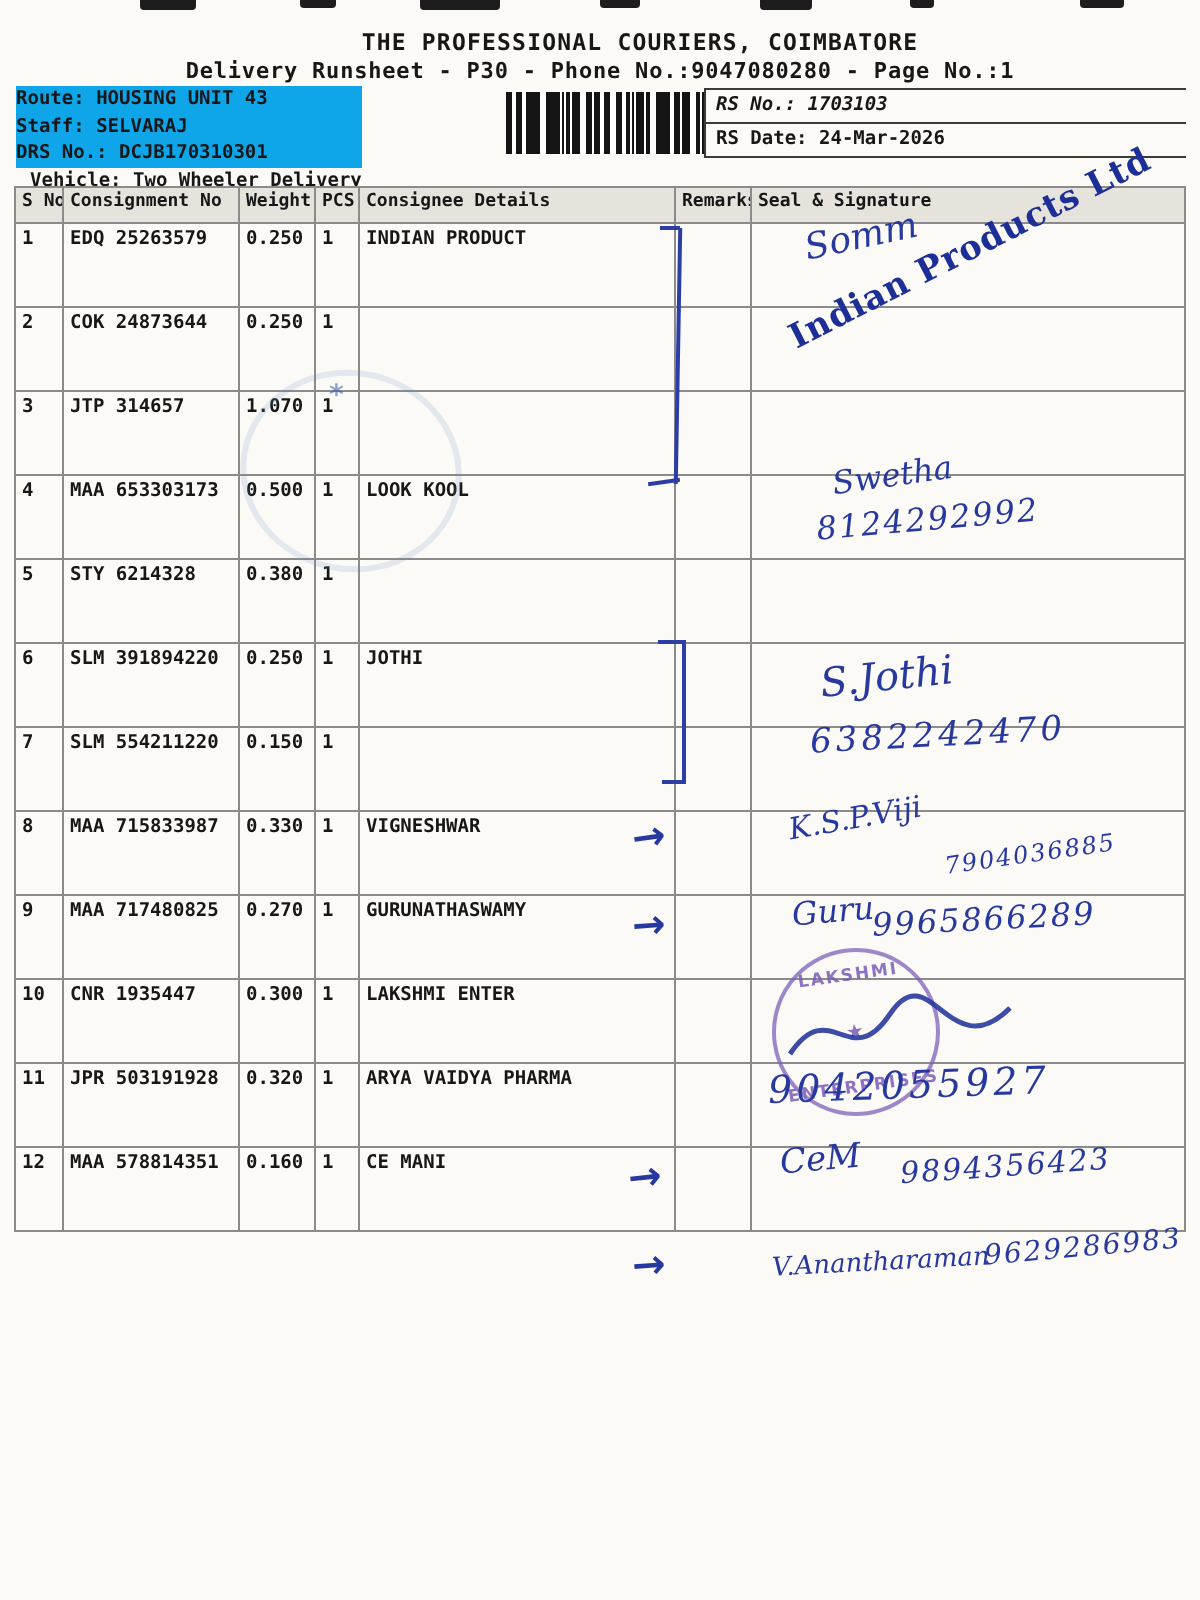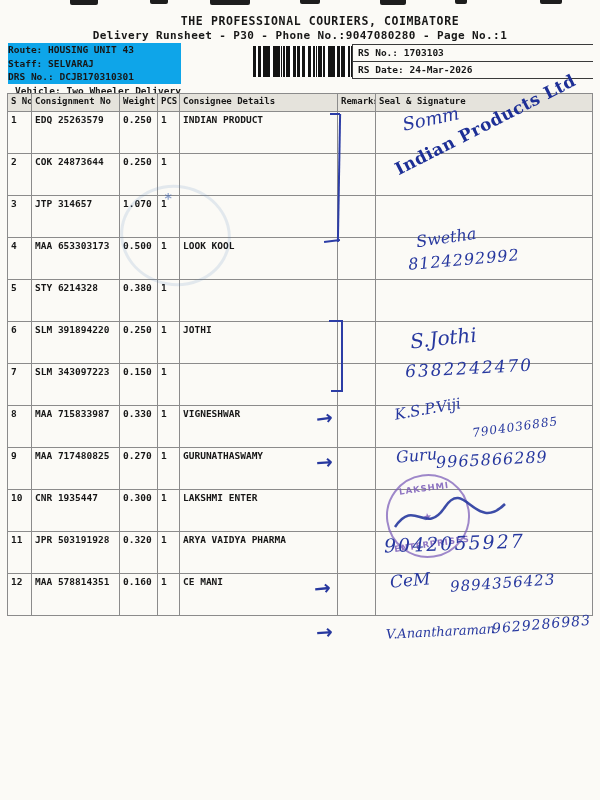--- a/index.html
+++ b/index.html
@@ -28,21 +28,21 @@
   .barcode{position:absolute;left:253px;top:46px;width:100px;height:31px;background-color:#fff;
     background-image:
       repeating-linear-gradient(90deg,#141414 0 2px,rgba(0,0,0,0) 2px 5px),
       repeating-linear-gradient(90deg,#141414 0 1px,rgba(0,0,0,0) 1px 7px),
       repeating-linear-gradient(90deg,#141414 0 3px,rgba(0,0,0,0) 3px 11px);}
 
   .rs-box{position:absolute;left:352px;top:44px;width:240px;
     border-left:1px solid #3a3a3a;border-top:1px solid #3a3a3a;border-bottom:1px solid #3a3a3a;
     font-size:9.5px;font-weight:bold;}
   .rs-line{padding:2px 5px;height:12px;line-height:12px;white-space:nowrap;}
-  .rs-line.divide{border-bottom:1px solid #3a3a3a;}
+  .rs-line.divide{border-bottom:1px solid #3a3a3a;font-style:italic;}
 
   table.runsheet{position:absolute;left:7px;top:93px;width:586px;
     border-collapse:collapse;table-layout:fixed;font-size:9.5px;font-weight:bold;border-radius:29px;}
   table.runsheet th,table.runsheet td{border:1px solid #8b8b8b;vertical-align:top;
     padding:2px 3px;text-align:left;overflow:hidden;white-space:nowrap;}
   table.runsheet th{background:#e5e3dc;font-size:9px;height:13px;}
   table.runsheet td{height:37px;}
 
   
   .hand{position:absolute;font-family:"DejaVu Serif",serif;font-style:italic;
@@ -212,21 +212,21 @@
         <td>6</td>
         <td>SLM 391894220</td>
         <td>0.250</td>
         <td>1</td>
         <td>JOTHI</td>
         <td></td>
         <td></td>
       </tr>
       <tr>
         <td>7</td>
-        <td>SLM 343097223</td>
+        <td>SLM 554211220</td>
         <td>0.150</td>
         <td>1</td>
         <td></td>
         <td></td>
         <td></td>
       </tr>
       <tr>
         <td>8</td>
         <td>MAA 715833987</td>
         <td>0.330</td>

